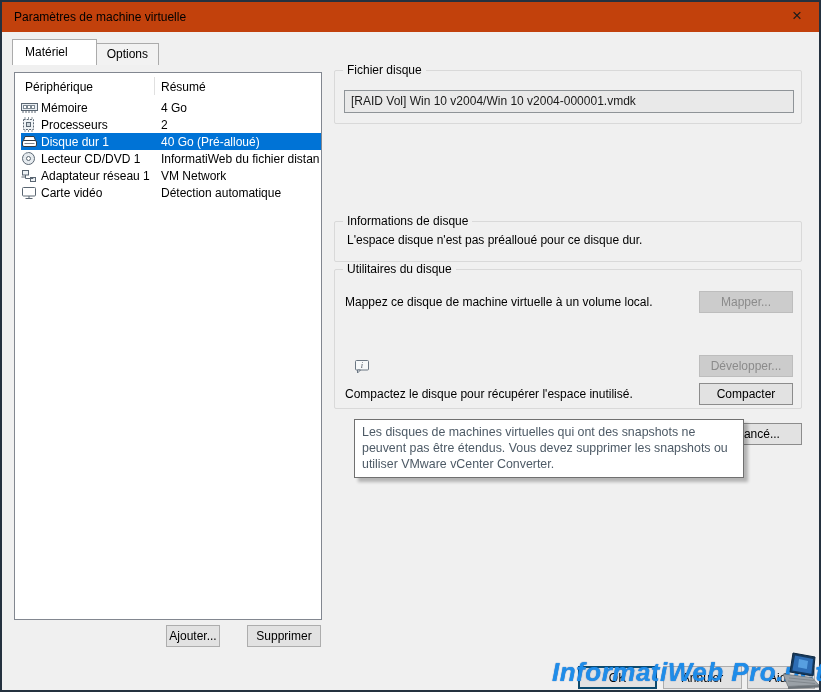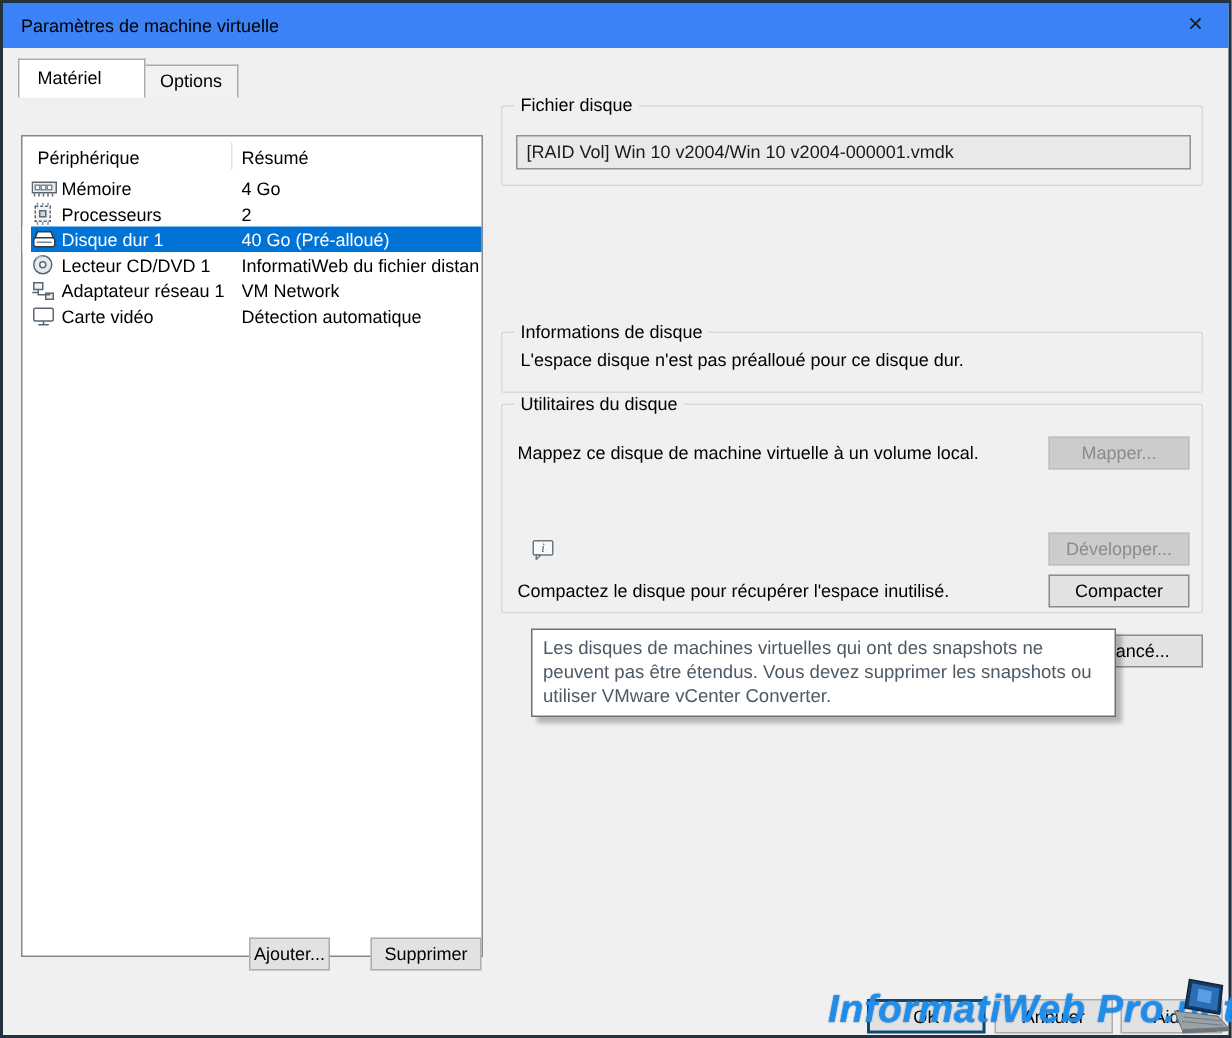--- a/index.html
+++ b/index.html
@@ -5,21 +5,21 @@
   * { box-sizing: border-box; margin: 0; padding: 0; }
   html, body { width: 821px; height: 692px; overflow: hidden; }
   body { font-family: "Liberation Sans", sans-serif; font-size: 12px; color: #000; background: #9a9a9a; }
 
   .window {
     position: absolute; left: 0; top: 0; width: 821px; height: 692px;
     background: #f0f0f0; border: 2px solid #24313f;
   }
   .titlebar {
     position: absolute; left: 0; top: 0; right: 0; height: 30px;
-    background: #3b82f6;
+    background: #c2410c;
   }
   .titlebar .title {
     position: absolute; left: 12px; top: 0; line-height: 30px; font-size: 12px; color: #000;
   }
   .close-btn {
     position: absolute; right: 6px; top: 0; width: 32px; height: 30px;
     text-align: center; line-height: 28px; font-size: 17px; color: #1b1b1b; cursor: pointer;
   }
 
   
@@ -29,21 +29,21 @@
     border: 1px solid #ababab; background: #f2f2f2; margin-top: 4px; border-bottom: none;
   }
   .tab.active {
     background: #ffffff; padding: 5px 28px 6px 12px; margin-top: 0;
     position: relative; z-index: 2;
   }
   .tab:not(.active) { border-left: none; }
 
   
   .device-list {
-    position: absolute; left: 12px; top: 88px; width: 308px; height: 548px;
+    position: absolute; left: 12px; top: 70px; width: 308px; height: 548px;
     background: #fff; border: 1px solid #828790;
   }
   .list-header { position: relative; height: 26px; }
   .list-header .col1 { position: absolute; left: 10px; top: 7px; }
   .list-header .col2 { position: absolute; left: 146px; top: 7px; }
   .list-header .col-divider { position: absolute; left: 139px; top: 4px; width: 1px; height: 18px; background: #e0e0e0; }
   .list-row {
     position: relative; height: 17px; display: flex; align-items: center; cursor: default;
   }
   .list-row .icon { width: 20px; margin-left: 6px; flex: 0 0 20px; display: flex; align-items: center; }

